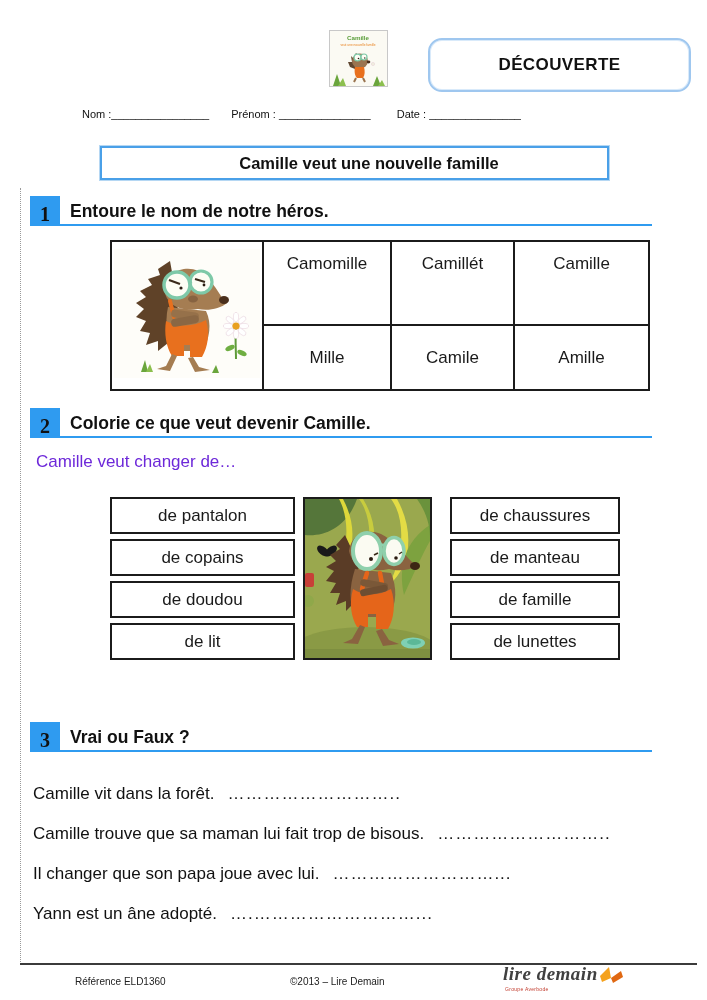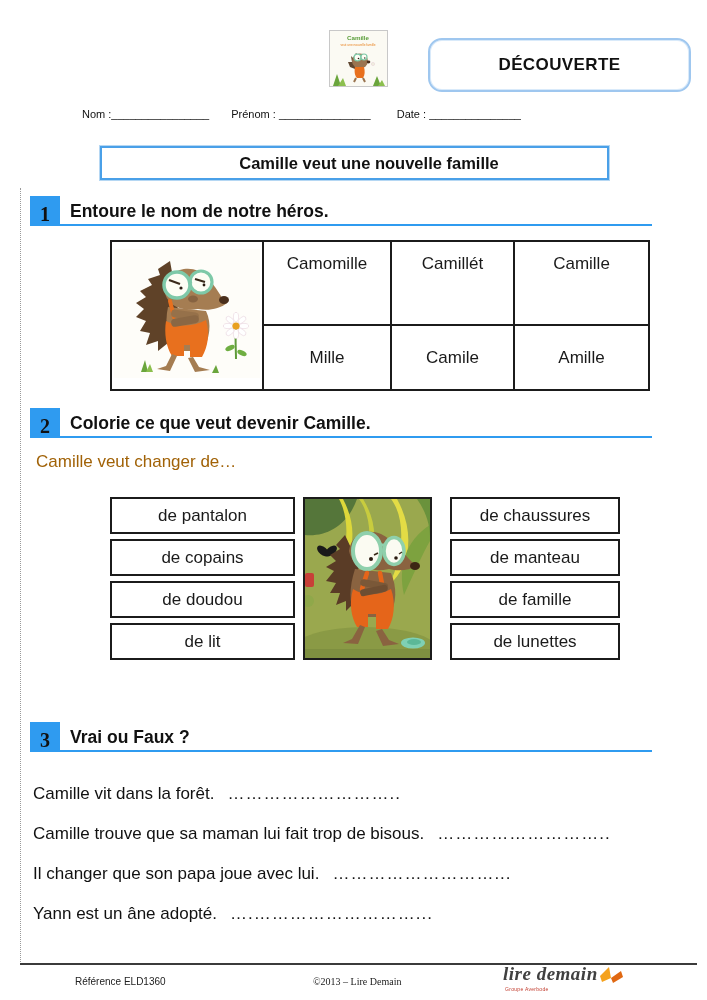--- a/index.html
+++ b/index.html
@@ -43,38 +43,38 @@
 
   
   .names-table{position:absolute;left:110px;top:240px;border-collapse:collapse;}
   .names-table td{border:2px solid #1b1b1b;text-align:center;font-size:17px;background:#fff;}
   .names-table .r1 td{height:70px;vertical-align:top;padding:12px 8px 0 8px;}
   .names-table td.img-cell{width:150px;padding:0;vertical-align:middle;}
   .names-table .r2 td{height:63px;vertical-align:middle;padding:0 8px;}
   .c1{width:110px;} .c2{width:105px;border-radius:23px;} .c3{width:117px;}
 
   
-  .intro{position:absolute;left:36px;top:452px;font-size:17px;color:#a16207;}
+  .intro{position:absolute;left:36px;top:452px;font-size:17px;color:#6d28d9;}
   .opt-col{position:absolute;top:497px;height:163px;display:flex;flex-direction:column;
            justify-content:space-between;}
   .opt-left{left:110px;width:185px;}
   .opt-right{left:450px;width:170px;}
   .opt-box{box-sizing:border-box;height:37px;border:2px solid #1b1b1b;background:#fff;
            display:flex;align-items:center;justify-content:center;font-size:17px;}
   .scene{position:absolute;left:303px;top:497px;box-sizing:border-box;width:129px;height:163px;
          border:2px solid #1b1b1b;background:#fff;}
 
   
   .stmt{position:absolute;left:33px;font-size:17px;line-height:22px;color:#111;white-space:nowrap;}
   .stmt .dots{margin-left:13px;letter-spacing:1px;}
 
   
   .foot-line{position:absolute;left:20px;top:963px;width:677px;height:2px;background:#3b3b3b;}
   .foot-ref{position:absolute;left:75px;top:976px;font-size:10px;color:#222;}
-  .foot-copy{position:absolute;left:313px;top:976px;font-size:10px;color:#222;font-family:Liberation Serif, serif;}
+  .foot-copy{position:absolute;left:290px;top:976px;font-size:10px;color:#222;}
   .logo{position:absolute;left:503px;top:964px;display:flex;align-items:flex-start;}
   .logo-text{font-family:"Liberation Serif",serif;font-style:italic;font-weight:600;
              font-size:19px;color:#404040;letter-spacing:.5px;line-height:20px;}
   .logo-sub{position:absolute;left:505px;top:986px;font-size:5px;color:#c0392b;letter-spacing:.3px;}
 </style>
 </head>
 <body>
 
 <div class="page">
 

